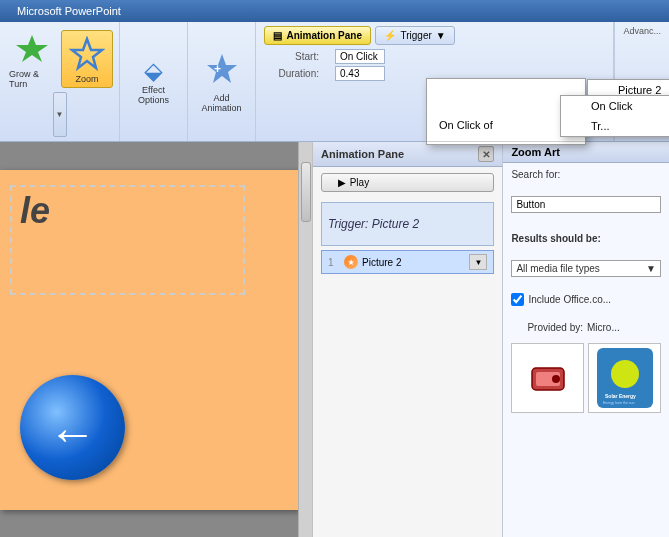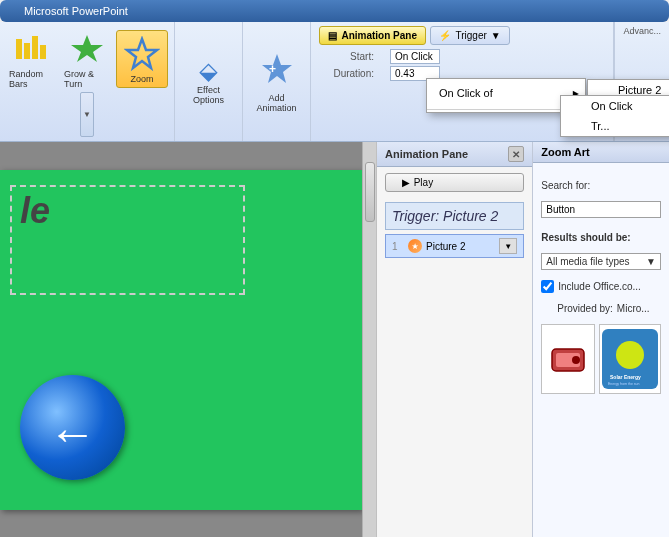--- a/index.html
+++ b/index.html
@@ -12,24 +12,23 @@
       overflow: hidden;
       position: relative;
     }
 
     
     #title-bar {
       background: linear-gradient(to bottom, #4a7ebf, #2f5f9e);
       height: 22px;
       display: flex;
       align-items: center;
-      padding: 0 24px;
+      padding: 0 17px;
       color: white;
       font-size: 11px;
-      border-radius: 6px;
     }
 
     
     #ribbon {
       background: linear-gradient(to bottom, #e8f0fb, #d0ddf5);
       border-bottom: 1px solid #a0b4d0;
       height: 120px;
       position: relative;
       display: flex;
       align-items: stretch;
@@ -207,22 +206,22 @@
       flex: 1;
       background: #888;
       display: flex;
       align-items: center;
       justify-content: center;
       position: relative;
       overflow: hidden;
     }
 
     .slide-canvas {
-      background: #22c55e;
-      width: 362px;
+      background: #fdba74;
+      width: 298px;
       height: 340px;
       position: relative;
       box-shadow: 2px 2px 6px rgba(0,0,0,0.4);
     }
 
     .slide-title-text {
       position: absolute;
       top: 20px;
       left: 20px;
       font-size: 36px;
@@ -322,24 +321,24 @@
       border-radius: 3px;
       cursor: pointer;
       font-size: 10px;
       display: flex;
       align-items: center;
       gap: 4px;
     }
 
     .trigger-line {
       margin: 4px 8px 2px;
-      padding: 5px 6px;
+      padding: 14px 6px;
       background: #dce8f8;
       border: 1px solid #a0b8d8;
-      font-size: 14px;
+      font-size: 12px;
       color: #335;
       font-style: italic;
     }
 
     .animation-item {
       margin: 2px 8px;
       padding: 3px 6px;
       background: white;
       border: 1px solid #c0c0c0;
       display: flex;
@@ -393,22 +392,21 @@
       padding: 4px 8px;
       font-weight: bold;
       font-size: 11px;
       border-bottom: 1px solid #a0b0c8;
     }
 
     .clip-search-section {
       padding: 6px 8px;
       display: flex;
       flex-direction: column;
-      gap: 10px;
-      margin-top: 11px;
+      gap: 16px;
     }
 
     .clip-search-label {
       color: #333;
     }
     .clip-search-input {
       border: 1px solid #a0a0a0;
       padding: 2px 4px;
       font-size: 10px;
       width: 100%;
@@ -475,20 +473,21 @@
       z-index: 100;
       font-size: 11px;
     }
 
     .dropdown-item {
       padding: 8px 12px;
       cursor: pointer;
       display: flex;
       align-items: center;
       gap: 6px;
+      margin-top: 32px;
     }
     .dropdown-item.has-submenu {
       position: relative;
     }
     .dropdown-item.has-submenu::after {
       content: '▶';
       position: absolute;
       right: 6px;
       font-size: 8px;
     }
@@ -528,31 +527,20 @@
 
 <div id="title-bar">
   <span>Microsoft PowerPoint</span>
 </div>
 
 <div id="ribbon">
 
   <div class="ribbon-group">
     <div class="ribbon-buttons-row">
 
-      <div class="anim-btn">
-        <div class="anim-icon">
-          <svg width="36" height="36" viewBox="0 0 36 36">
-            <rect x="2" y="8" width="6" height="20" fill="#f0c000" opacity="0.9"></rect>
-            <rect x="10" y="12" width="6" height="16" fill="#f0c000" opacity="0.9"></rect>
-            <rect x="18" y="5" width="6" height="23" fill="#f0c000" opacity="0.9"></rect>
-            <rect x="26" y="14" width="6" height="14" fill="#f0c000" opacity="0.9"></rect>
-          </svg>
-        </div>
-        <span>Random Bars</span>
-      </div>
 
       <div class="anim-btn">
         <div class="anim-icon">
           <svg width="36" height="36" viewBox="0 0 36 36">
             <polygon points="18,4 22,14 34,14 24,21 28,31 18,24 8,31 12,21 2,14 14,14" fill="#40b040"></polygon>
           </svg>
         </div>
         <span>Grow &amp; Turn</span>
       </div>
 

